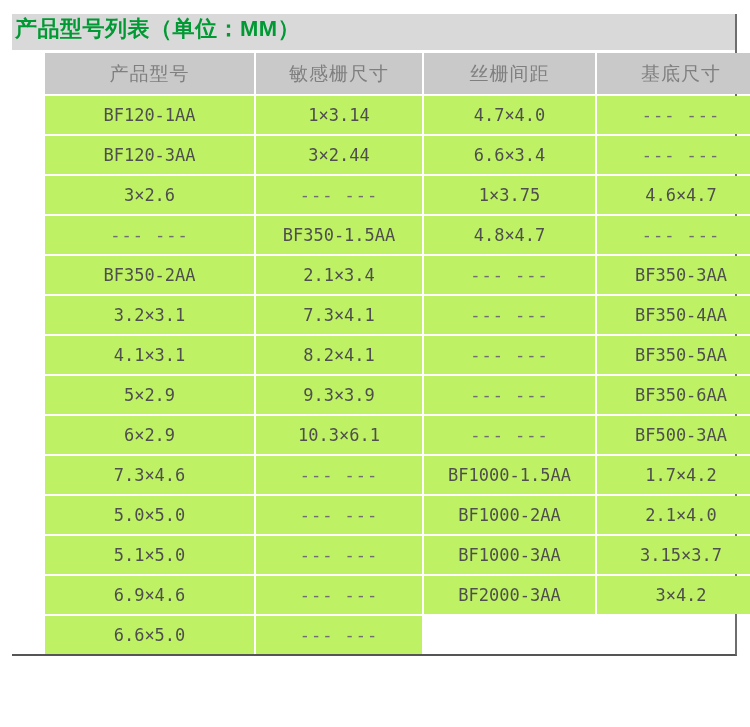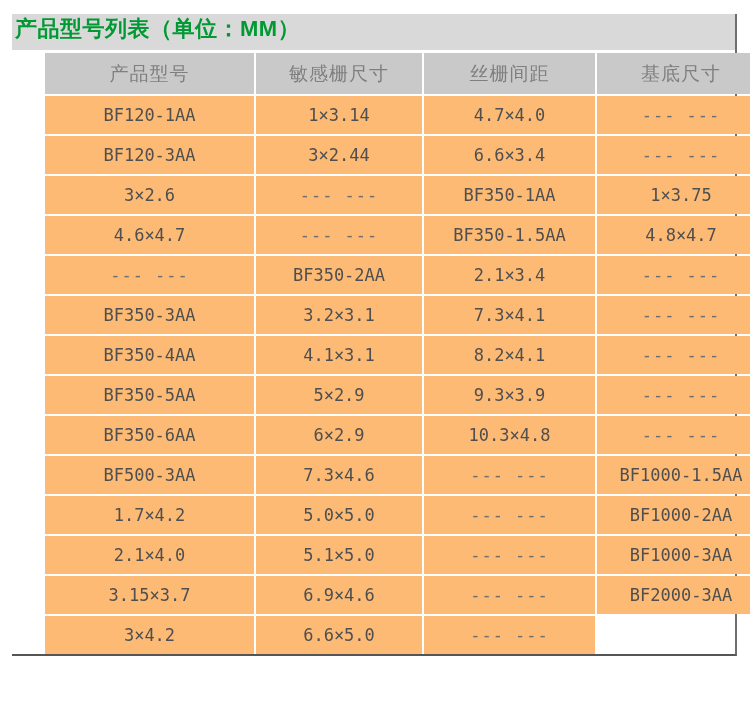--- a/index.html
+++ b/index.html
@@ -55,21 +55,21 @@
     overflow: hidden;
     white-space: nowrap;
   }
   .head-cell {
     background: #c9c9c9;
     color: #7f7f7f;
     font-size: 19px;
     letter-spacing: 1px;
   }
   .body-cell {
-    background: #fdba74;
+    background: #bef264;
     color: #4f4f4f;
     font-family: "DejaVu Sans Mono", "Liberation Mono", monospace;
     font-size: 17px;
   }
   .body-cell.dash {
     color: #6e6e6e;
     letter-spacing: 1px;
   }
 </style>
 </head>
@@ -89,21 +89,20 @@
   <div class="cell body-cell">BF120-1AA</div>
       <div class="cell body-cell">1×3.14</div>
       <div class="cell body-cell">4.7×4.0</div>
       <div class="cell body-cell dash">--- ---</div>
       <div class="cell body-cell">BF120-3AA</div>
       <div class="cell body-cell">3×2.44</div>
       <div class="cell body-cell">6.6×3.4</div>
       <div class="cell body-cell dash">--- ---</div>
       <div class="cell body-cell">3×2.6</div>
       <div class="cell body-cell dash">--- ---</div>
-      <div class="cell body-cell">BF350-1AA</div>
       <div class="cell body-cell">1×3.75</div>
       <div class="cell body-cell">4.6×4.7</div>
       <div class="cell body-cell dash">--- ---</div>
       <div class="cell body-cell">BF350-1.5AA</div>
       <div class="cell body-cell">4.8×4.7</div>
       <div class="cell body-cell dash">--- ---</div>
       <div class="cell body-cell">BF350-2AA</div>
       <div class="cell body-cell">2.1×3.4</div>
       <div class="cell body-cell dash">--- ---</div>
       <div class="cell body-cell">BF350-3AA</div>
@@ -113,21 +112,21 @@
       <div class="cell body-cell">BF350-4AA</div>
       <div class="cell body-cell">4.1×3.1</div>
       <div class="cell body-cell">8.2×4.1</div>
       <div class="cell body-cell dash">--- ---</div>
       <div class="cell body-cell">BF350-5AA</div>
       <div class="cell body-cell">5×2.9</div>
       <div class="cell body-cell">9.3×3.9</div>
       <div class="cell body-cell dash">--- ---</div>
       <div class="cell body-cell">BF350-6AA</div>
       <div class="cell body-cell">6×2.9</div>
-      <div class="cell body-cell">10.3×4.8</div>
+      <div class="cell body-cell">10.3×6.1</div>
       <div class="cell body-cell dash">--- ---</div>
       <div class="cell body-cell">BF500-3AA</div>
       <div class="cell body-cell">7.3×4.6</div>
       <div class="cell body-cell dash">--- ---</div>
       <div class="cell body-cell">BF1000-1.5AA</div>
       <div class="cell body-cell">1.7×4.2</div>
       <div class="cell body-cell">5.0×5.0</div>
       <div class="cell body-cell dash">--- ---</div>
       <div class="cell body-cell">BF1000-2AA</div>
       <div class="cell body-cell">2.1×4.0</div>

